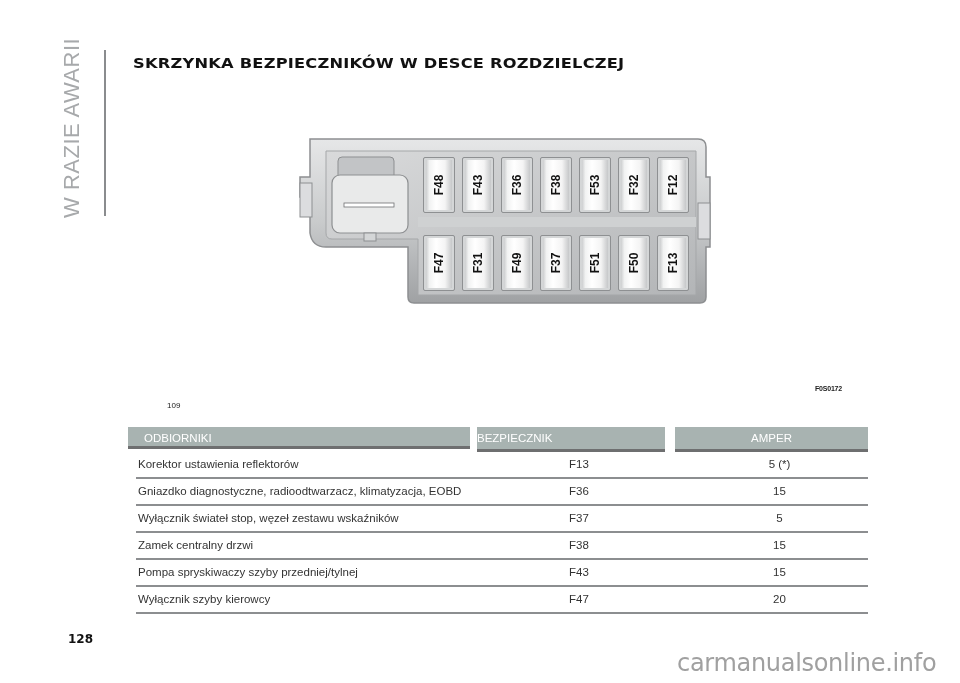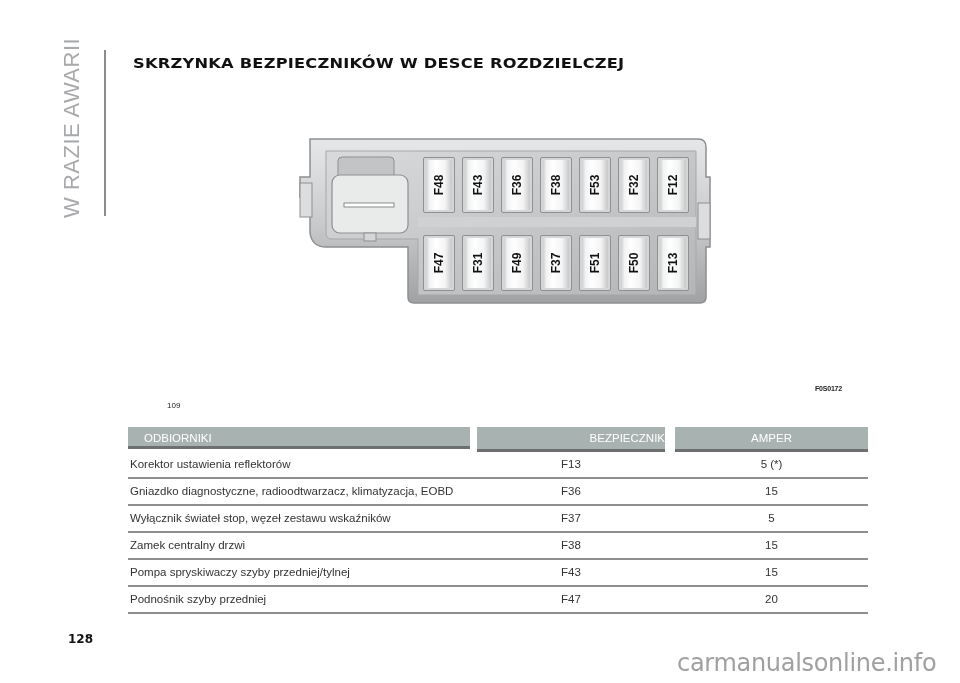--- a/index.html
+++ b/index.html
@@ -61,26 +61,26 @@
   }
   
   .tbl { position: absolute; left: 128px; top: 427px; width: 740px; }
   .thead { position: relative; height: 22px; }
   .th {
     position: absolute; top: 0; height: 22px; background: #a8b3b1;
     color: #ffffff; font-size: 11.5px; line-height: 22px;
     border-bottom: 3px solid #6e6f70;
   }
   .th.c1 { left: 0; width: 342px; padding-left: 16px; box-sizing: border-box; }
-  .th.c2 { left: 349px; width: 188px; text-align: right; }
+  .th.c2 { left: 349px; width: 188px; text-align: left; }
   .th.c3 { left: 547px; width: 193px; text-align: center; }
   .rows { position: absolute; top: 25px; left: 0; width: 740px; }
   .row {
     position: relative; height: 25px; border-bottom: 2px solid #8c8e90;
-    font-size: 11.5px; color: #333;
+    font-size: 11.5px; color: #333; margin-left: 8px;
   }
   .row span { position: absolute; top: 6px; white-space: nowrap; }
   .row .c1 { left: 2px; }
   .row .c2 { left: 349px; width: 188px; text-align: center; }
   .row .c3 { left: 547px; width: 193px; text-align: center; }
   .page-num {
     position: absolute; left: 68px; top: 632px; font-weight: 900; font-size: 12px; color: #111;
     font-family: "DejaVu Sans", sans-serif;
   }
   .watermark {
@@ -201,21 +201,21 @@
       <span class="c1">Zamek centralny drzwi</span>
       <span class="c2">F38</span>
       <span class="c3">15</span>
     </div>
     <div class="row">
       <span class="c1">Pompa spryskiwaczy szyby przedniej/tylnej</span>
       <span class="c2">F43</span>
       <span class="c3">15</span>
     </div>
     <div class="row">
-      <span class="c1">Podnośnik szyby przedniej</span>
+      <span class="c1">Wyłącznik szyby kierowcy</span>
       <span class="c2">F47</span>
       <span class="c3">20</span>
     </div>
   </div>
 </div>
 
 <div class="page-num">128</div>
 <div class="watermark">carmanualsonline.info</div>
 
 </body></html>

